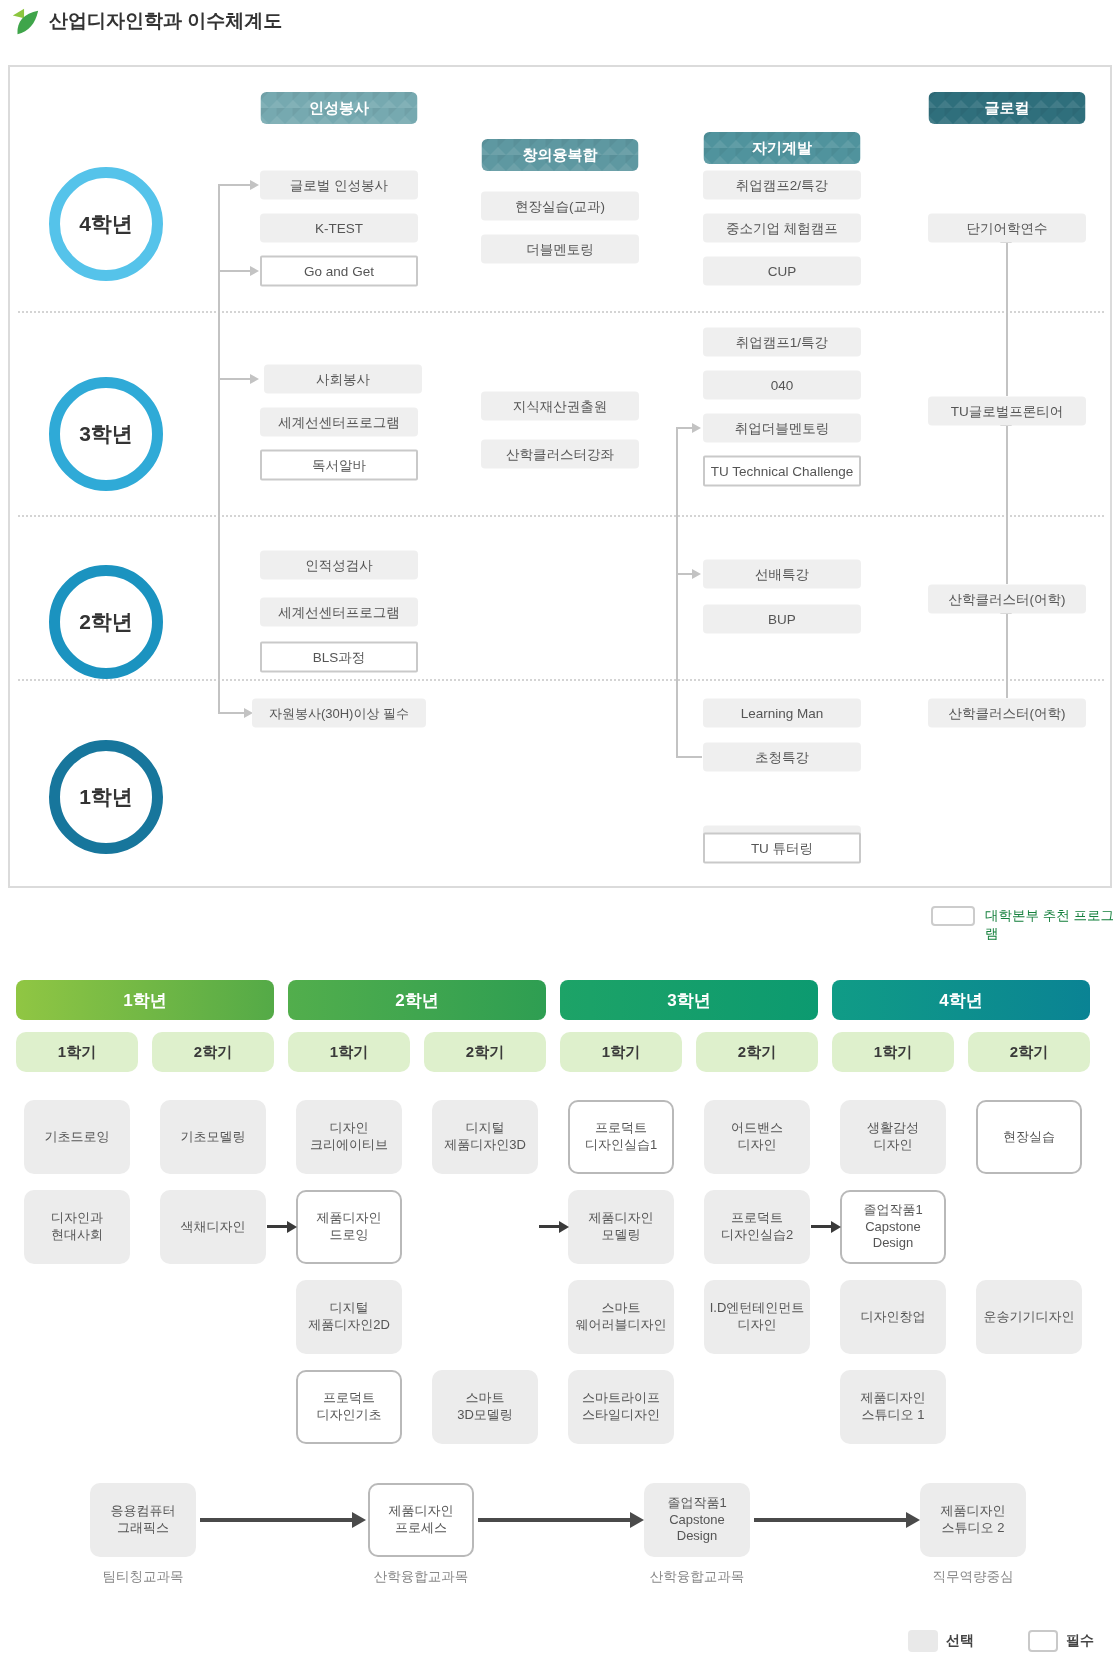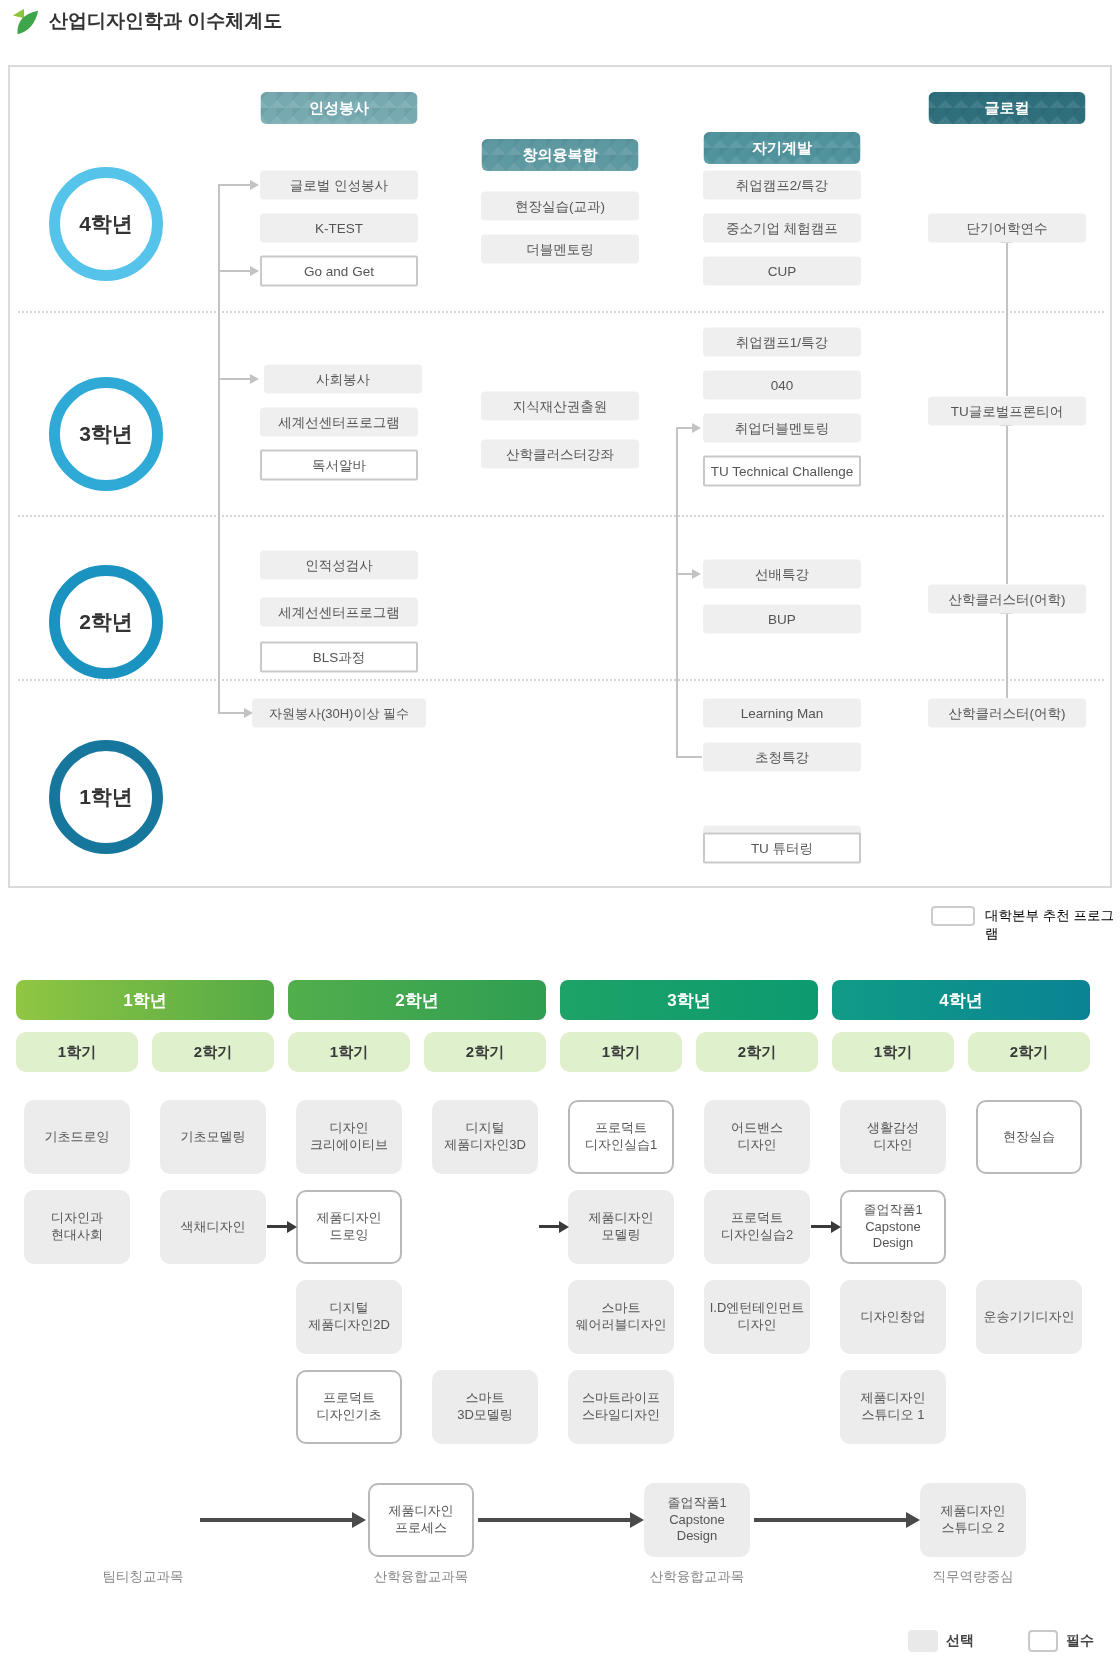--- a/index.html
+++ b/index.html
@@ -27,21 +27,21 @@
   .pb.wide{width:174px;font-size:13px;}
   .sep{position:absolute;left:8px;width:1086px;height:0;border-top:2px dotted #d4d4d4;}
   .vl{position:absolute;width:2px;background:#c3c3c3;}
   .hl{position:absolute;height:2px;background:#c3c3c3;}
   .ar{position:absolute;width:0;height:0;border-top:5px solid transparent;border-bottom:5px solid transparent;
       border-left:9px solid #c3c3c3;}
   .au{position:absolute;width:0;height:0;border-left:6px solid transparent;border-right:6px solid transparent;
       border-bottom:9px solid #c3c3c3;}
   .tlg-box{position:absolute;left:931px;top:906px;width:44px;height:20px;border:2px solid #ccc;
            border-radius:4px;box-sizing:border-box;background:#fff;}
-  .tlg-tx{position:absolute;left:985px;top:907px;font-size:13.5px;color:#000000;}
+  .tlg-tx{position:absolute;left:985px;top:907px;font-size:13.5px;color:#15803d;}
   
   .ypill{position:absolute;top:980px;height:40px;width:258px;border-radius:8px;color:#fff;font-weight:bold;
          font-size:17px;display:flex;align-items:center;justify-content:center;}
   .ypill.g1{background:linear-gradient(90deg,#90c643,#54aa47);}
   .ypill.g2{background:linear-gradient(90deg,#52ae4c,#2e9e52);}
   .ypill.g3{background:linear-gradient(90deg,#1da367,#0c9a70);}
   .ypill.g4{background:linear-gradient(90deg,#109c86,#0a8394);}
   .spill{position:absolute;top:1032px;height:40px;width:122px;border-radius:10px;background:#def0cc;
          color:#3a3a3a;font-weight:bold;font-size:15px;display:flex;align-items:center;justify-content:center;}
   .cb{position:absolute;transform:translate(-50%,-50%);width:106px;height:74px;border-radius:10px;
@@ -213,20 +213,22 @@
 
   <div class="cb rq" style="left:349px;top:1407px;">프로덕트
 디자인기초</div>
   <div class="cb" style="left:485px;top:1407px;">스마트
 3D모델링</div>
   <div class="cb" style="left:621px;top:1407px;">스마트라이프
 스타일디자인</div>
   <div class="cb" style="left:893px;top:1407px;">제품디자인
 스튜디오 1</div>
 
+  <div class="cb" style="left:143px;top:1520px;">응용컴퓨터
+그래픽스</div>
   <div class="cb rq" style="left:421px;top:1520px;">제품디자인
 프로세스</div>
   <div class="cb" style="left:697px;top:1520px;">졸업작품1
 Capstone
 Design</div>
   <div class="cb" style="left:973px;top:1520px;">제품디자인
 스튜디오 2</div>
 
   <div class="farr-l" style="left:200px;top:1518px;width:152px;"></div>
   <div class="farr-h" style="left:352px;top:1512px;"></div>

